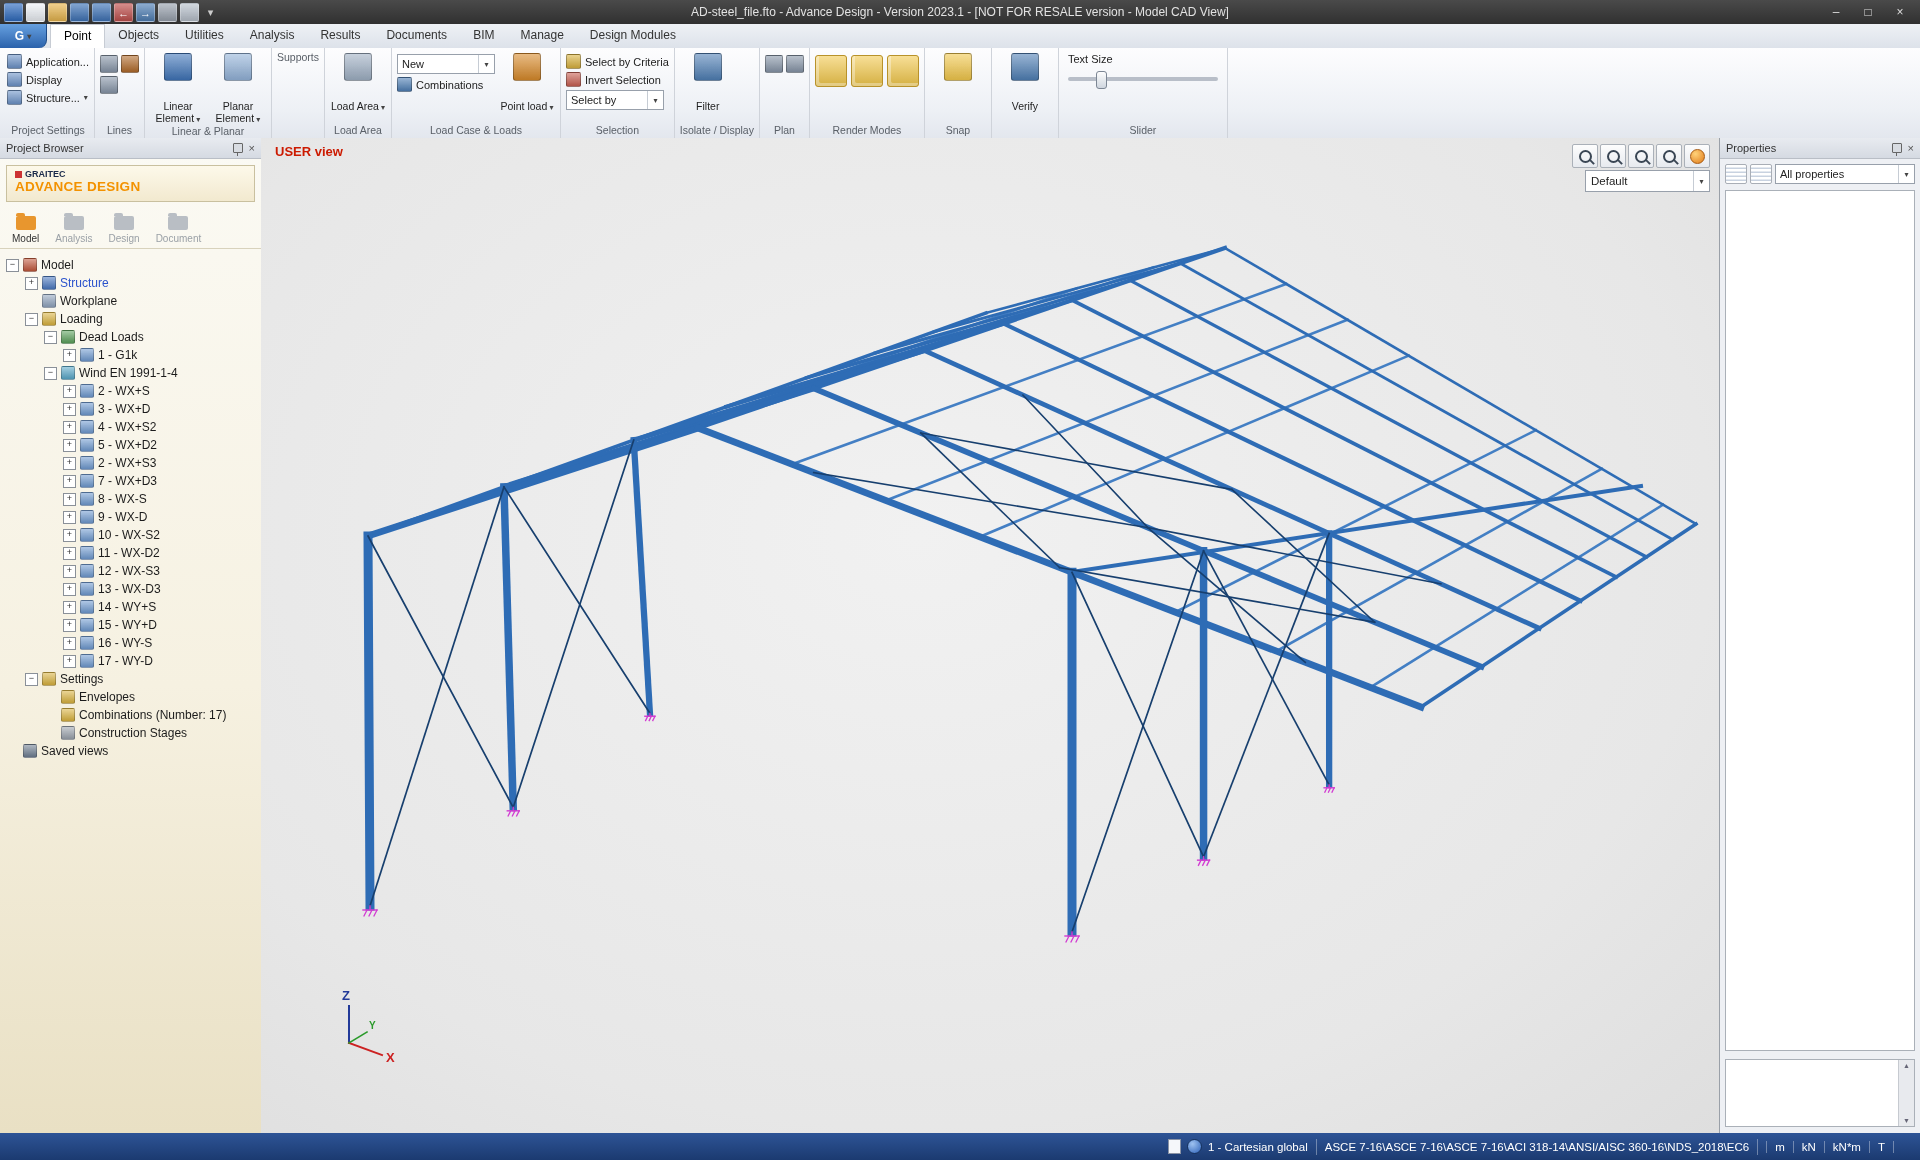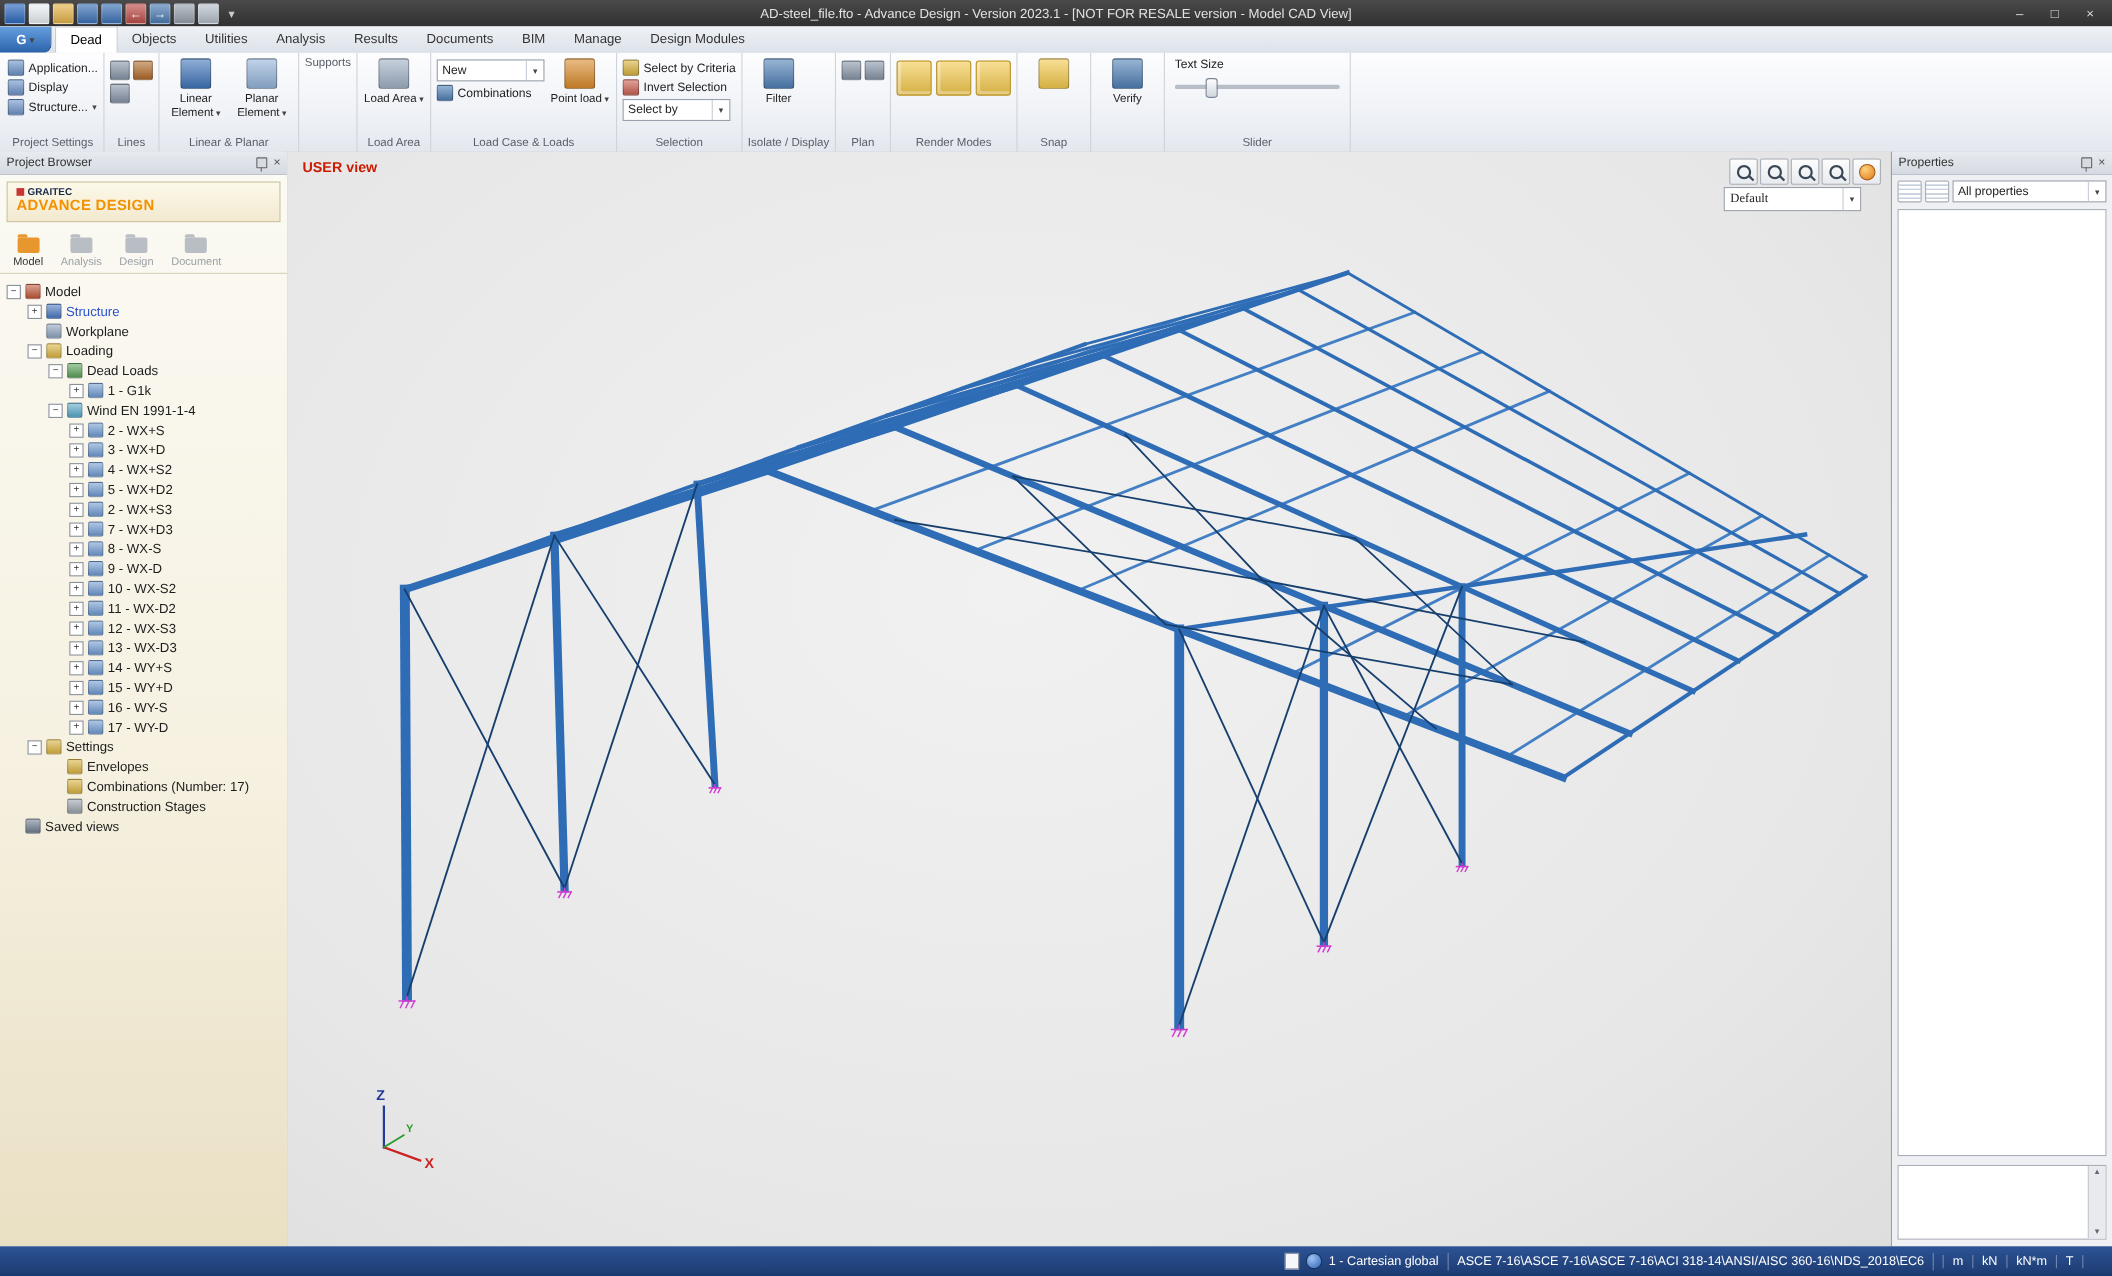--- a/index.html
+++ b/index.html
@@ -27,21 +27,21 @@
   .rtab.active{background:#fff;border:1px solid #c7ccd4;border-bottom:none;color:#000;}
   
   #ribbonbody{position:absolute;top:48px;left:0;width:1918px;height:90px;
     background:linear-gradient(#fdfdfe,#edf0f5 70%,#e3e7ee);border-bottom:1px solid #b9bec6;
     display:flex;align-items:stretch;padding-left:2px;}
   .rgroup{display:flex;flex-direction:column;border-right:1px solid #cfd3da;padding:2px 5px 0 5px;}
   .ritems{flex:1;display:flex;align-items:flex-start;gap:4px;}
   .rlabel{height:15px;font-size:10.5px;color:#5a6068;text-align:center;line-height:15px;white-space:nowrap;}
   .rbig{width:56px;display:flex;flex-direction:column;align-items:center;padding-top:3px;}
   .ricon{width:26px;height:26px;border-radius:3px;border:1px solid rgba(0,0,0,.28);flex:none;}
-  .rtext{font-size:10.5px;color:#1f1f1f;text-align:center;margin-top:3px;line-height:1.15;max-width:60px;}
+  .rtext{font-size:10.5px;color:#1f1f1f;text-align:center;margin-top:19px;line-height:1.15;max-width:60px;}
   .car{font-size:8px;color:#444;}
   .rcol{display:flex;flex-direction:column;gap:3px;padding-top:4px;}
   .rsmall{display:flex;align-items:center;gap:4px;height:15px;font-size:11px;color:#222;white-space:nowrap;}
   .sicon{width:13px;height:13px;border-radius:2px;border:1px solid rgba(0,0,0,.28);flex:none;}
   .rcombo{width:92px;height:18px;background:#fff;border:1px solid #98a0ab;font-size:11px;
     display:flex;align-items:center;padding-left:4px;color:#222;}
   .cararea{margin-left:auto;width:15px;height:100%;border-left:1px solid #c6ccd4;display:flex;
     align-items:center;justify-content:center;font-size:8px;color:#444;}
   .iconsgrid{display:grid;grid-template-columns:repeat(2,18px);gap:3px;padding-top:5px;}
   .gicon{width:16px;height:16px;border-radius:2px;border:1px solid rgba(0,0,0,.28);}
@@ -89,22 +89,22 @@
   #scene{position:absolute;left:0;top:0;}
   .userview{position:absolute;left:14px;top:6px;color:#cc1a00;font-size:13px;font-weight:600;}
   .vtools{position:absolute;right:10px;top:6px;display:flex;gap:2px;}
   .vbtn{width:24px;height:22px;background:linear-gradient(#fdfdfd,#e7eaef);border:1px solid #aab0b8;
     border-radius:2px;display:flex;align-items:center;justify-content:center;}
   .mag{width:9px;height:9px;border:2px solid #3a4654;border-radius:50%;position:relative;}
   .mag:after{content:"";position:absolute;width:6px;height:2px;background:#3a4654;
     transform:rotate(45deg);right:-5px;bottom:-2px;}
   .orb{width:13px;height:13px;border-radius:50%;border:1px solid #a85a10;
     background:radial-gradient(circle at 35% 30%,#ffd27a,#e07b1a);}
-  .vcombo{position:absolute;right:28px;top:32px;width:118px;height:20px;background:#fff;
-    border:1px solid #98a0ab;font-size:11.5px;display:flex;align-items:center;padding-left:5px;color:#222;font-family:Liberation Serif, serif;}
+  .vcombo{position:absolute;right:10px;top:32px;width:118px;height:20px;background:#fff;
+    border:1px solid #98a0ab;font-size:11.5px;display:flex;align-items:center;padding-left:5px;color:#222;}
   
   #rightpanel{position:absolute;top:138px;right:0;width:200px;bottom:27px;background:#eef0f4;
     border-left:1px solid #9aa0a8;}
   .ptools{display:flex;gap:3px;padding:5px 5px 0 5px;align-items:center;}
   .pibtn{width:20px;height:18px;border:1px solid #a9aeb6;border-radius:2px;
     background:repeating-linear-gradient(#fff,#fff 2px,#c8d2e0 3px,#c8d2e0 4px);}
   .pcombo{flex:1;height:18px;background:#fff;border:1px solid #98a0ab;font-size:11px;
     display:flex;align-items:center;padding-left:4px;color:#222;}
   .pcontent{position:absolute;left:5px;right:5px;top:52px;bottom:82px;background:#fff;border:1px solid #aab0b8;}
   .pbottom{position:absolute;left:5px;right:5px;bottom:6px;height:66px;background:#fff;border:1px solid #aab0b8;}
@@ -145,21 +145,21 @@
     <div class="wbtn">×</div>
   </div>
 </div>
 
 <div id="tabsbar">
   <div class="appbtn">
     <span>G</span>
     <span class="car">▾</span>
   </div>
   <div class="rtabs" id="rtabs">
-      <div class="rtab active">Dead</div>
+      <div class="rtab active">Point</div>
       <div class="rtab">Objects</div>
       <div class="rtab">Utilities</div>
       <div class="rtab">Analysis</div>
       <div class="rtab">Results</div>
       <div class="rtab">Documents</div>
       <div class="rtab">BIM</div>
       <div class="rtab">Manage</div>
       <div class="rtab">Design Modules</div>
     </div>
 </div>

